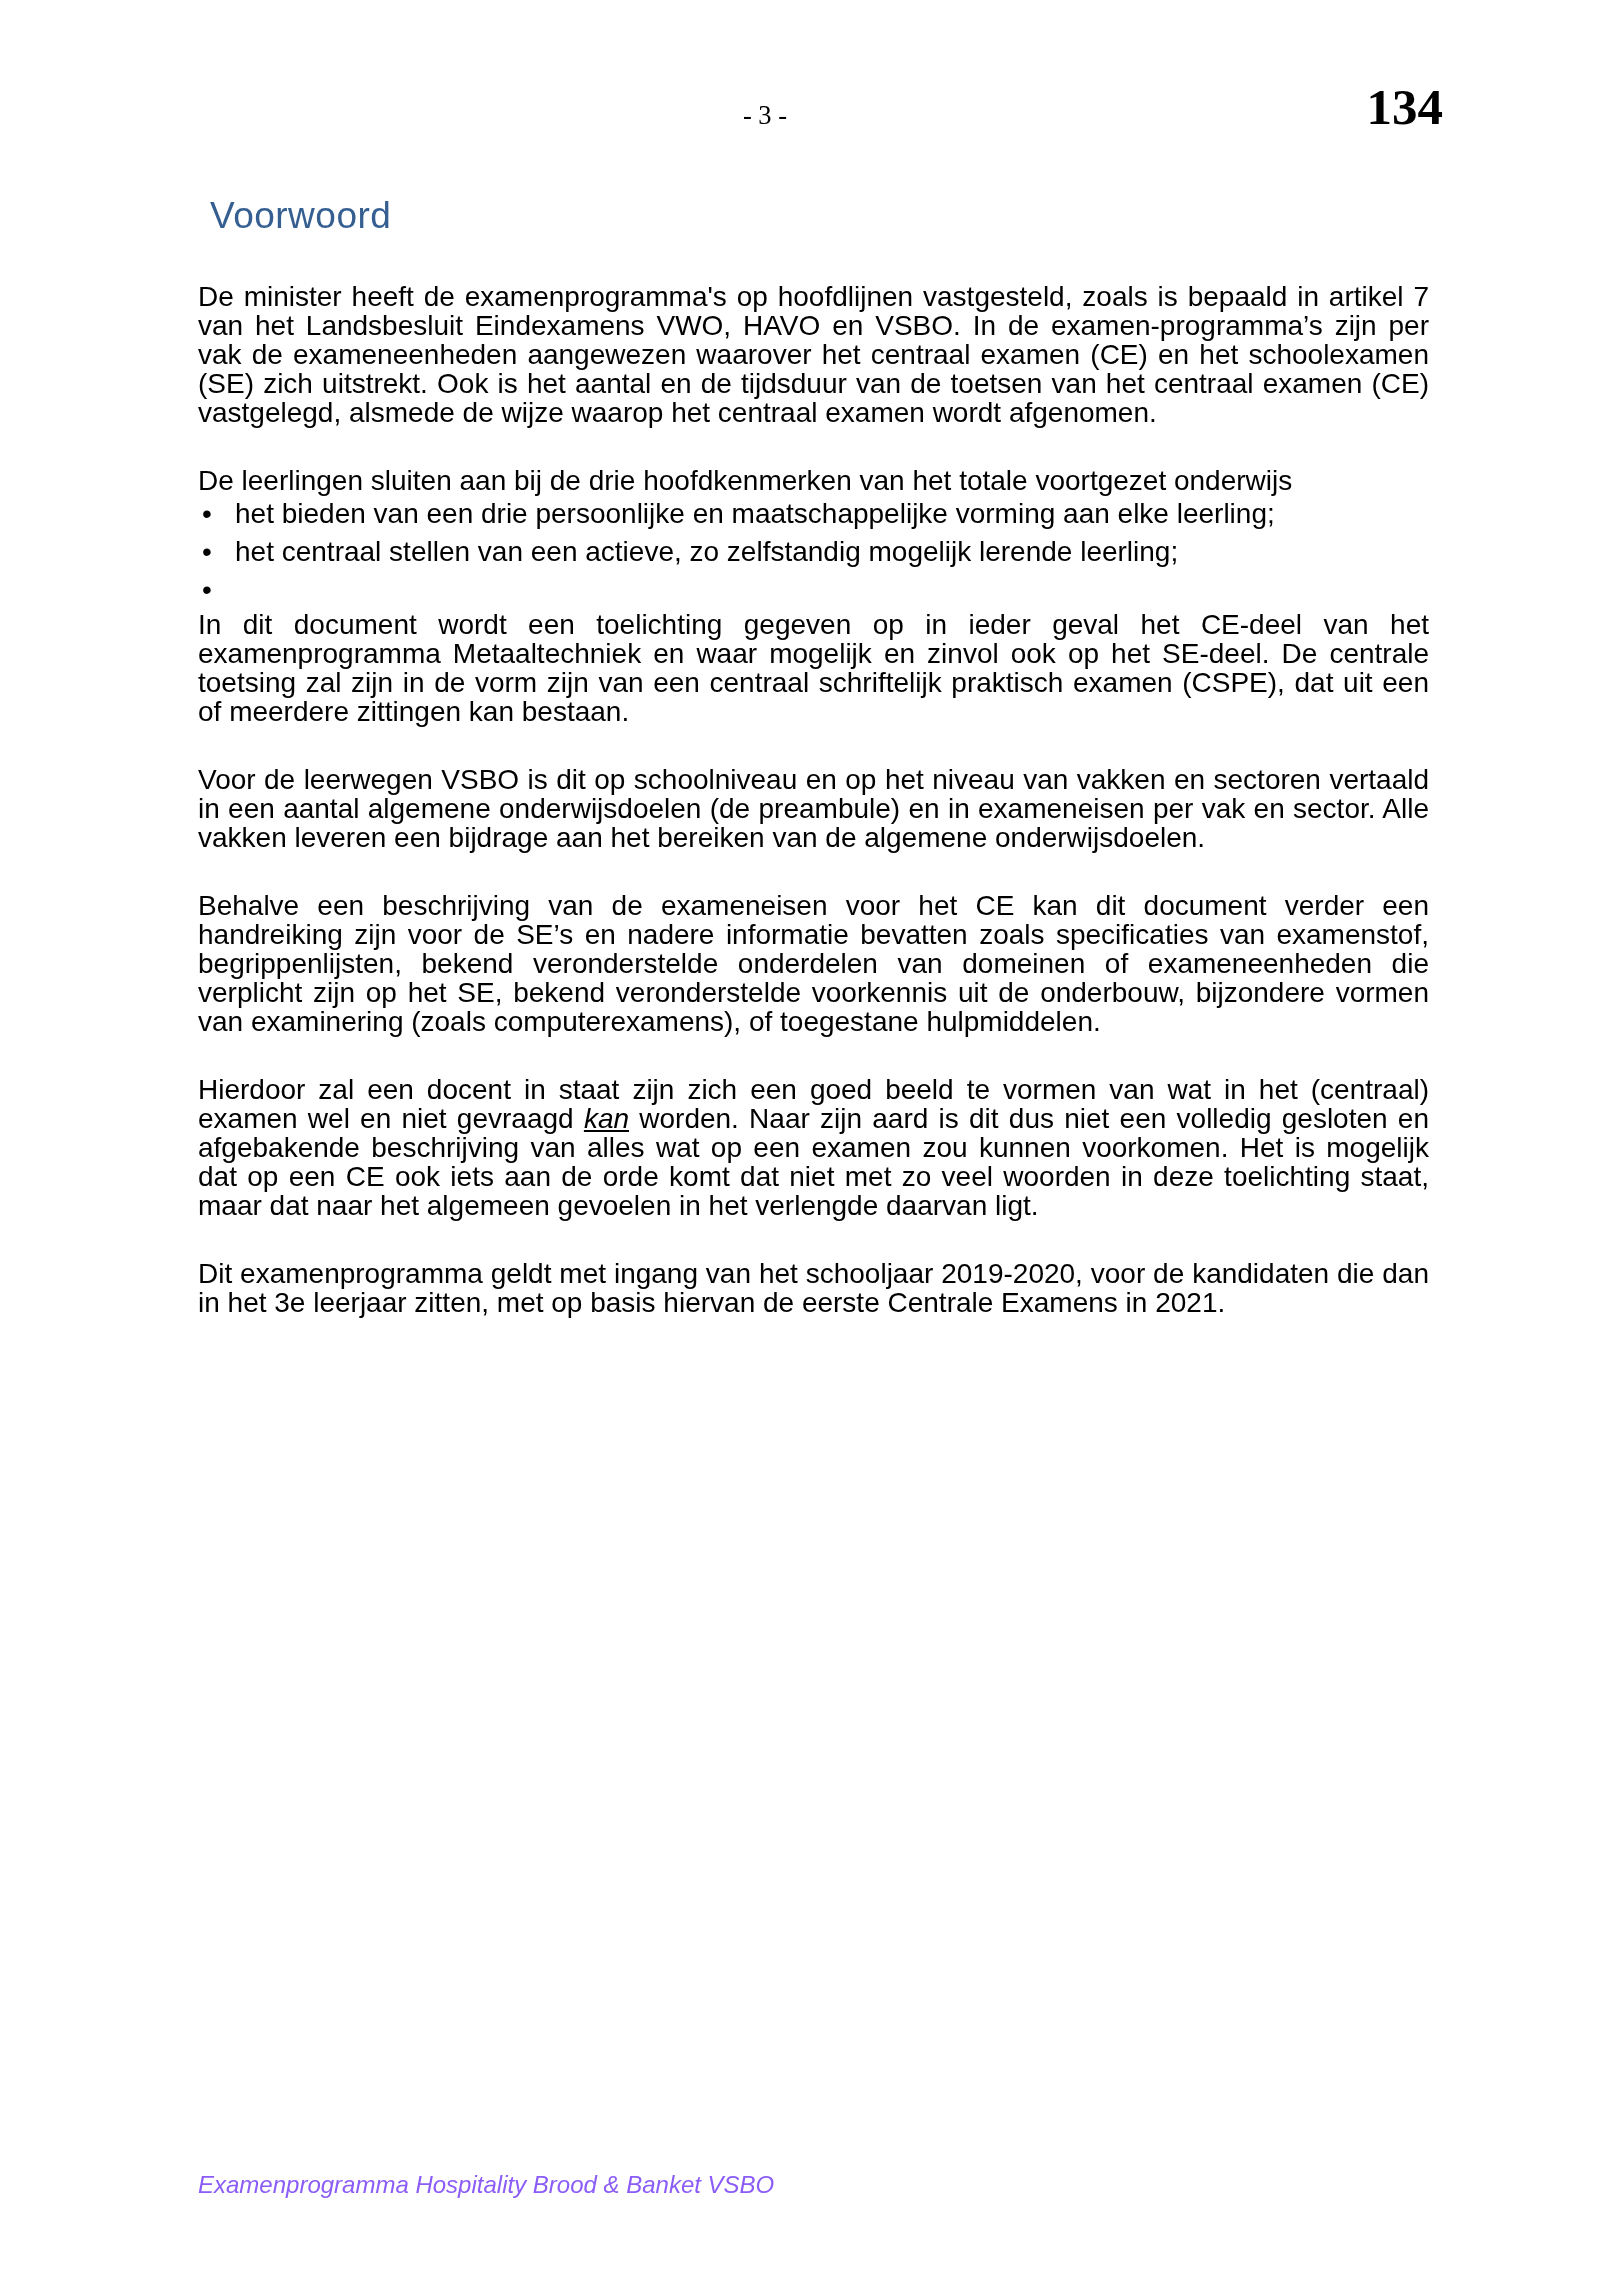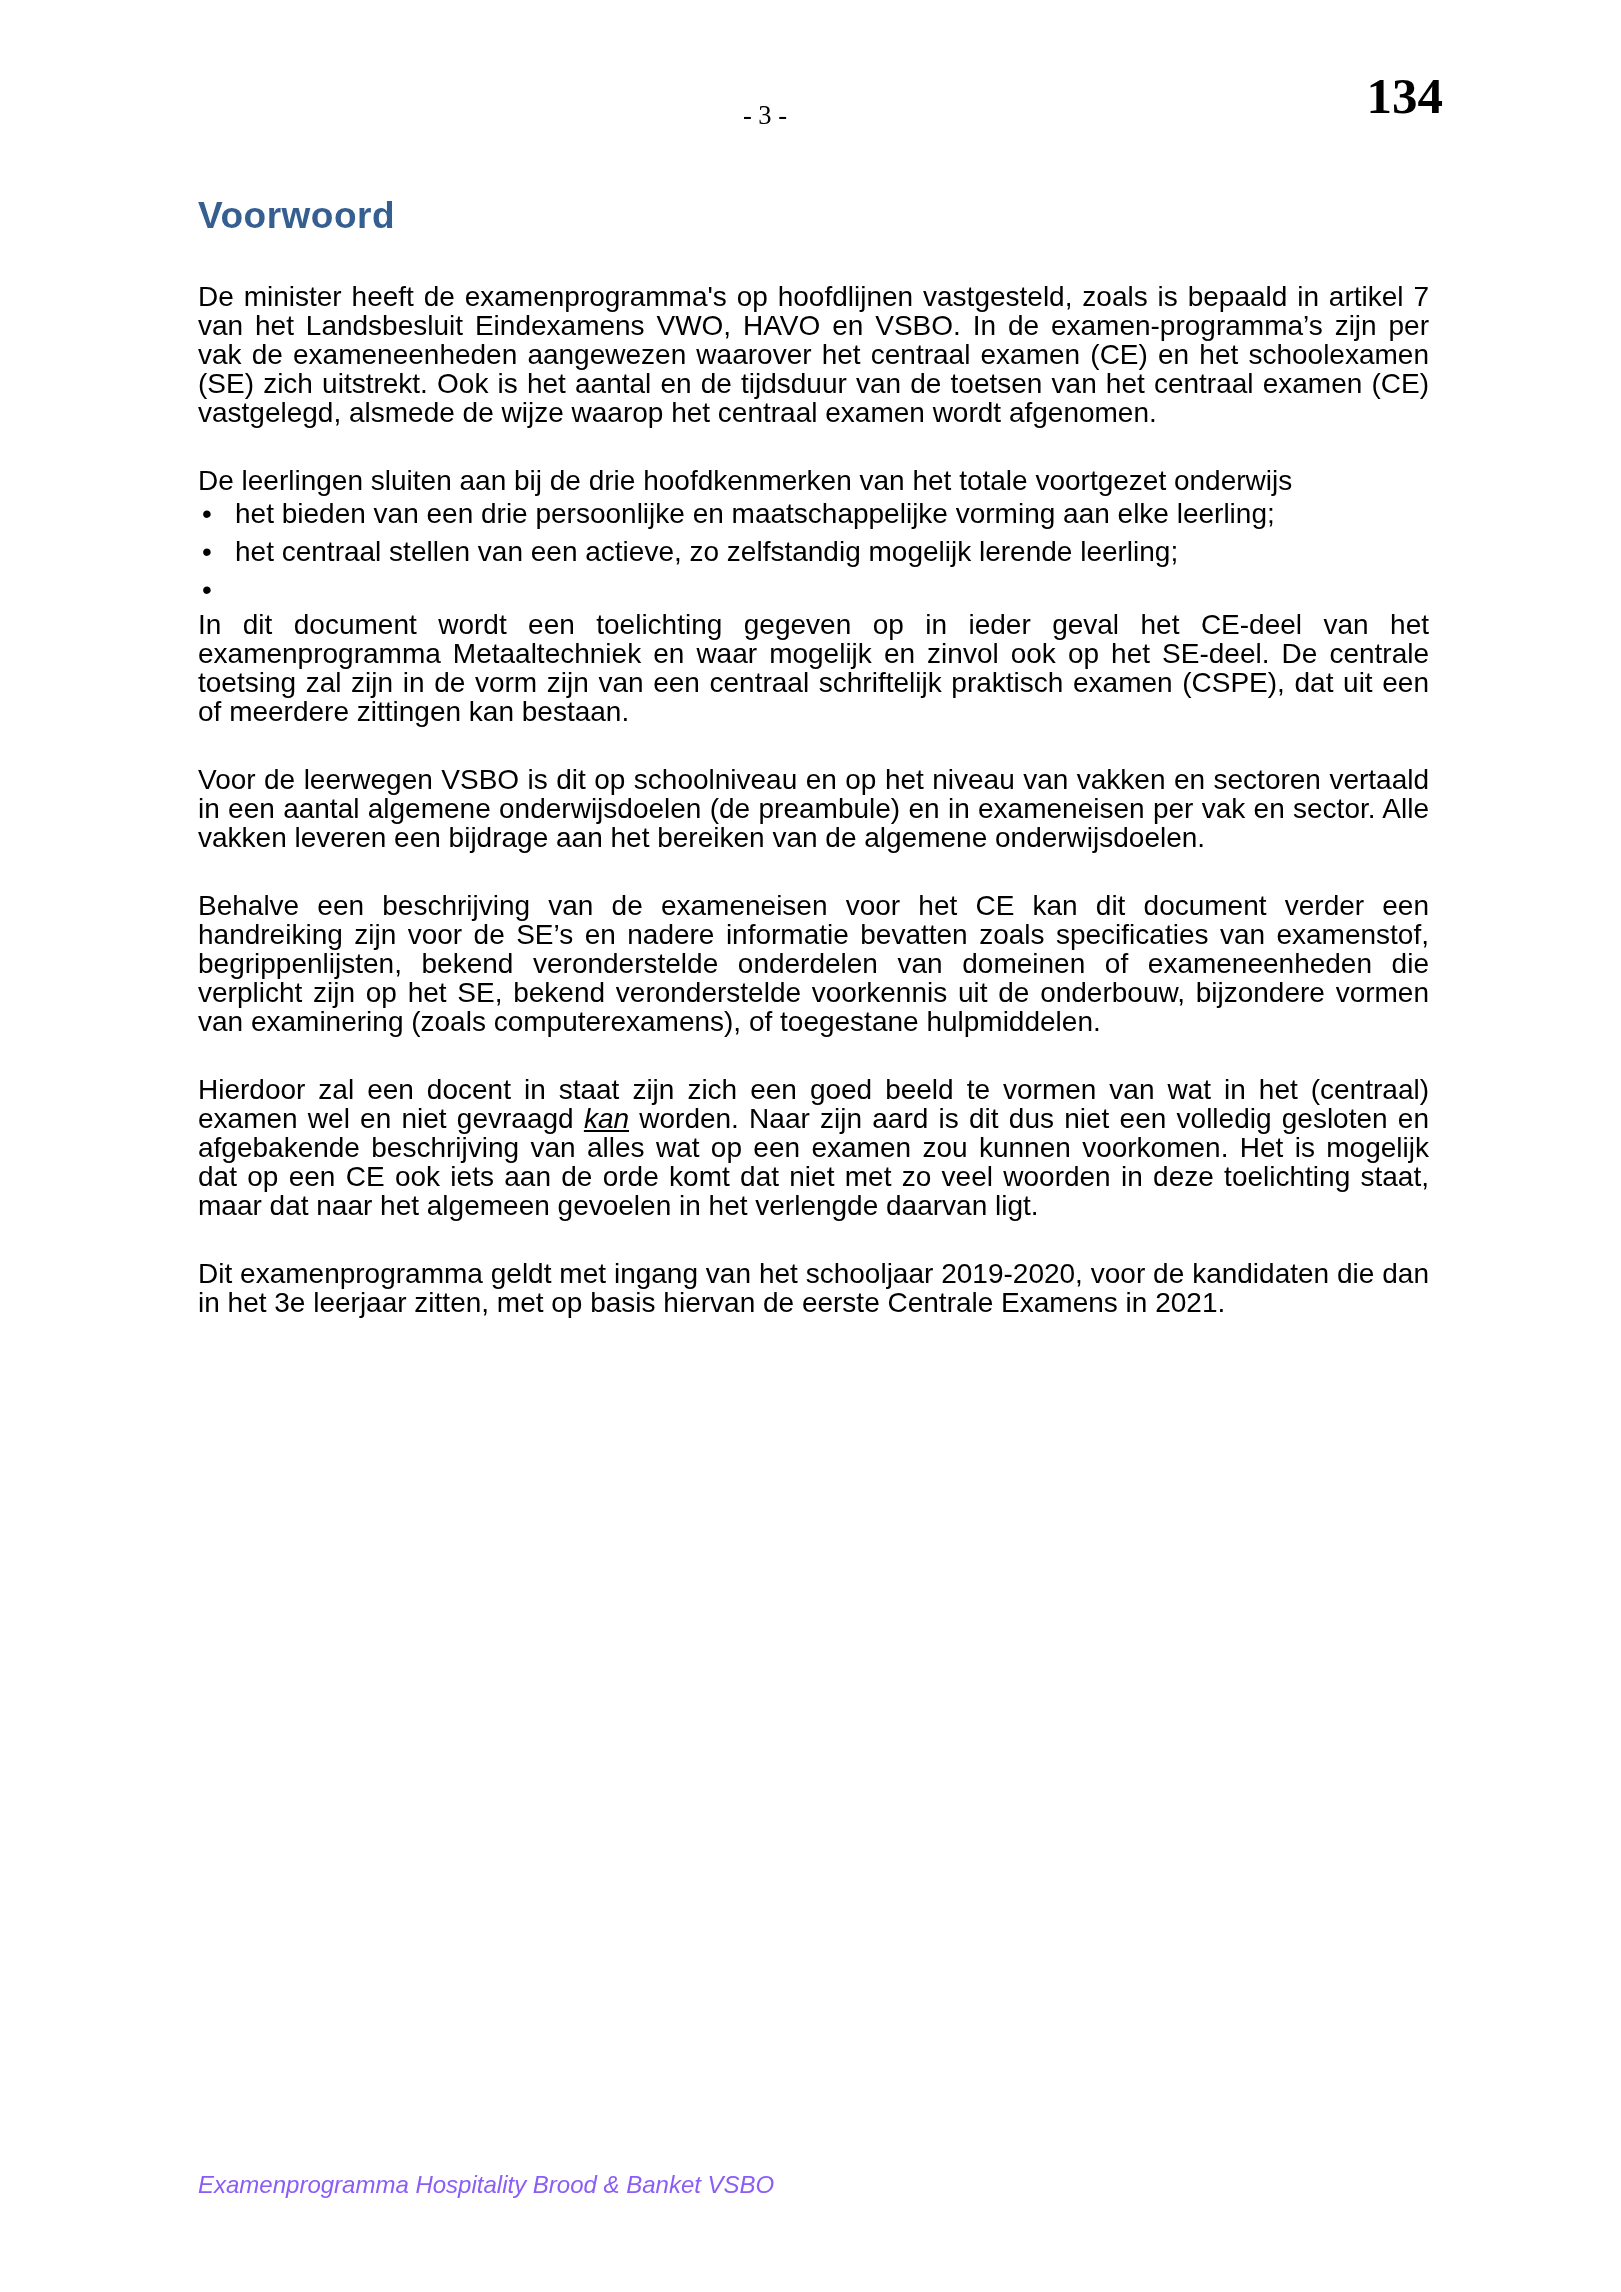--- a/index.html
+++ b/index.html
@@ -22,39 +22,39 @@
     top: 100px;
     left: 765px;
     transform: translateX(-50%);
     font-family: "Liberation Serif", serif;
     font-size: 26.5px;
     color: #000000;
     white-space: pre;
   }
   .corner {
     position: absolute;
-    top: 67px;
+    top: 78px;
     right: 178px;
     font-family: "Liberation Serif", serif;
     font-weight: bold;
     font-size: 51px;
     color: #000000;
   }
   .content {
     position: absolute;
     left: 198px;
     top: 194px;
     width: 1231px;
   }
   h1.heading {
-    margin: 0 0 45px 0;
+    margin: 0 0 45px 12px;
     font-family: "Liberation Sans", sans-serif;
     font-size: 37px;
     line-height: 43px;
-    font-weight: bold;
+    font-weight: normal;
     letter-spacing: 0.5px;
   }
   .body-text p {
     margin: 0 0 39px 0;
     font-size: 28px;
     line-height: 29px;
     text-align: justify;
   }
   .body-text p.tight {
     margin-bottom: 0;

